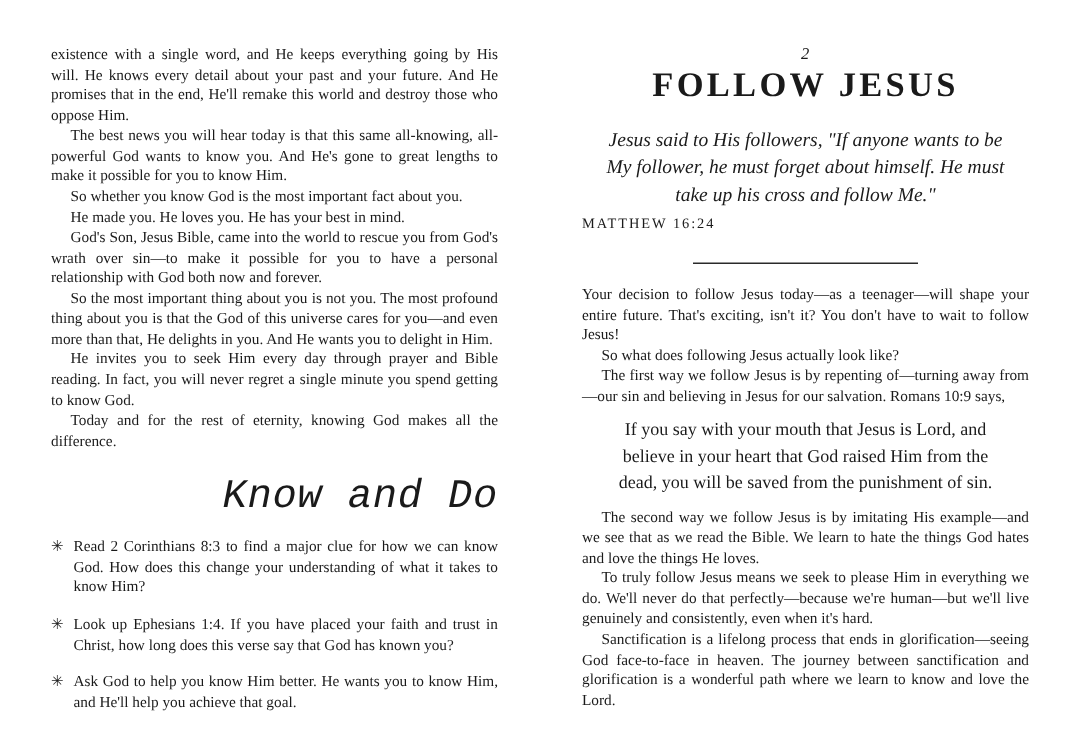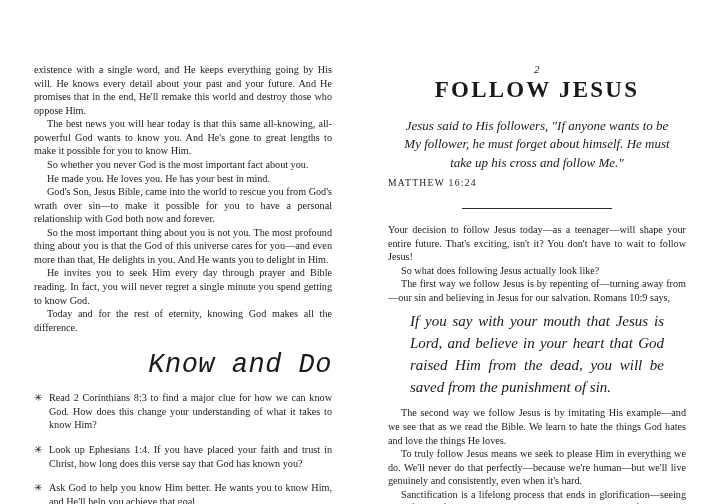--- a/index.html
+++ b/index.html
@@ -12,21 +12,20 @@
     background: #ffffff;
     font-family: "Liberation Serif", serif;
     color: #1a1a1a;
     overflow: hidden;
   }
   .spread {
     display: flex;
     width: 720px;
     height: 416px;
     box-sizing: border-box;
-    margin-top: 33px;
   }
   .page {
     box-sizing: border-box;
     position: relative;
   }
   .page-left {
     width: 360px;
     padding: 30px 28px 24px 34px;
   }
   .page-right {
@@ -78,22 +77,22 @@
     display: flex;
     justify-content: center;
     margin: 0 0 14px 0;
   }
   .rule {
     width: 150px;
     height: 1px;
     background: #2a2a2a;
   }
   .verse-block {
-    font-style: italic;
-    font-size: 15px;
+    text-align: center;
+    font-size: 12px;
     line-height: 1.45;
     margin: 7px 22px 8px 22px;
     text-indent: 0;
   }
   .section-head {
     text-align: right;
     font-size: 27px;
     margin: 16px 0 11px 0;
     font-family: Liberation Mono, monospace;
     font-style: italic;
@@ -123,21 +122,21 @@
   }
 </style>
 </head>
 <body>
 
 <div class="spread">
 
   <div class="page page-left">
     <p class="noindent">existence with a single word, and He keeps everything going by His will. He knows every detail about your past and your future. And He promises that in the end, He'll remake this world and destroy those who oppose Him.</p>
     <p>The best news you will hear today is that this same all-knowing, all-powerful God wants to know you. And He's gone to great lengths to make it possible for you to know Him.</p>
-    <p>So whether you never God is the most important fact about you.</p>
+    <p>So whether you know God is the most important fact about you.</p>
     <p>He made you. He loves you. He has your best in mind.</p>
     <p>God's Son, Jesus Bible, came into the world to rescue you from God's wrath over sin—to make it possible for you to have a personal relationship with God both now and forever.</p>
     <p>So the most important thing about you is not you. The most profound thing about you is that the God of this universe cares for you—and even more than that, He delights in you. And He wants you to delight in Him.</p>
     <p>He invites you to seek Him every day through prayer and Bible reading. In fact, you will never regret a single minute you spend getting to know God.</p>
     <p>Today and for the rest of eternity, knowing God makes all the difference.</p>
 
     <h2 class="section-head">Know and Do</h2>
 
     <ul class="qlist">
       <li>

